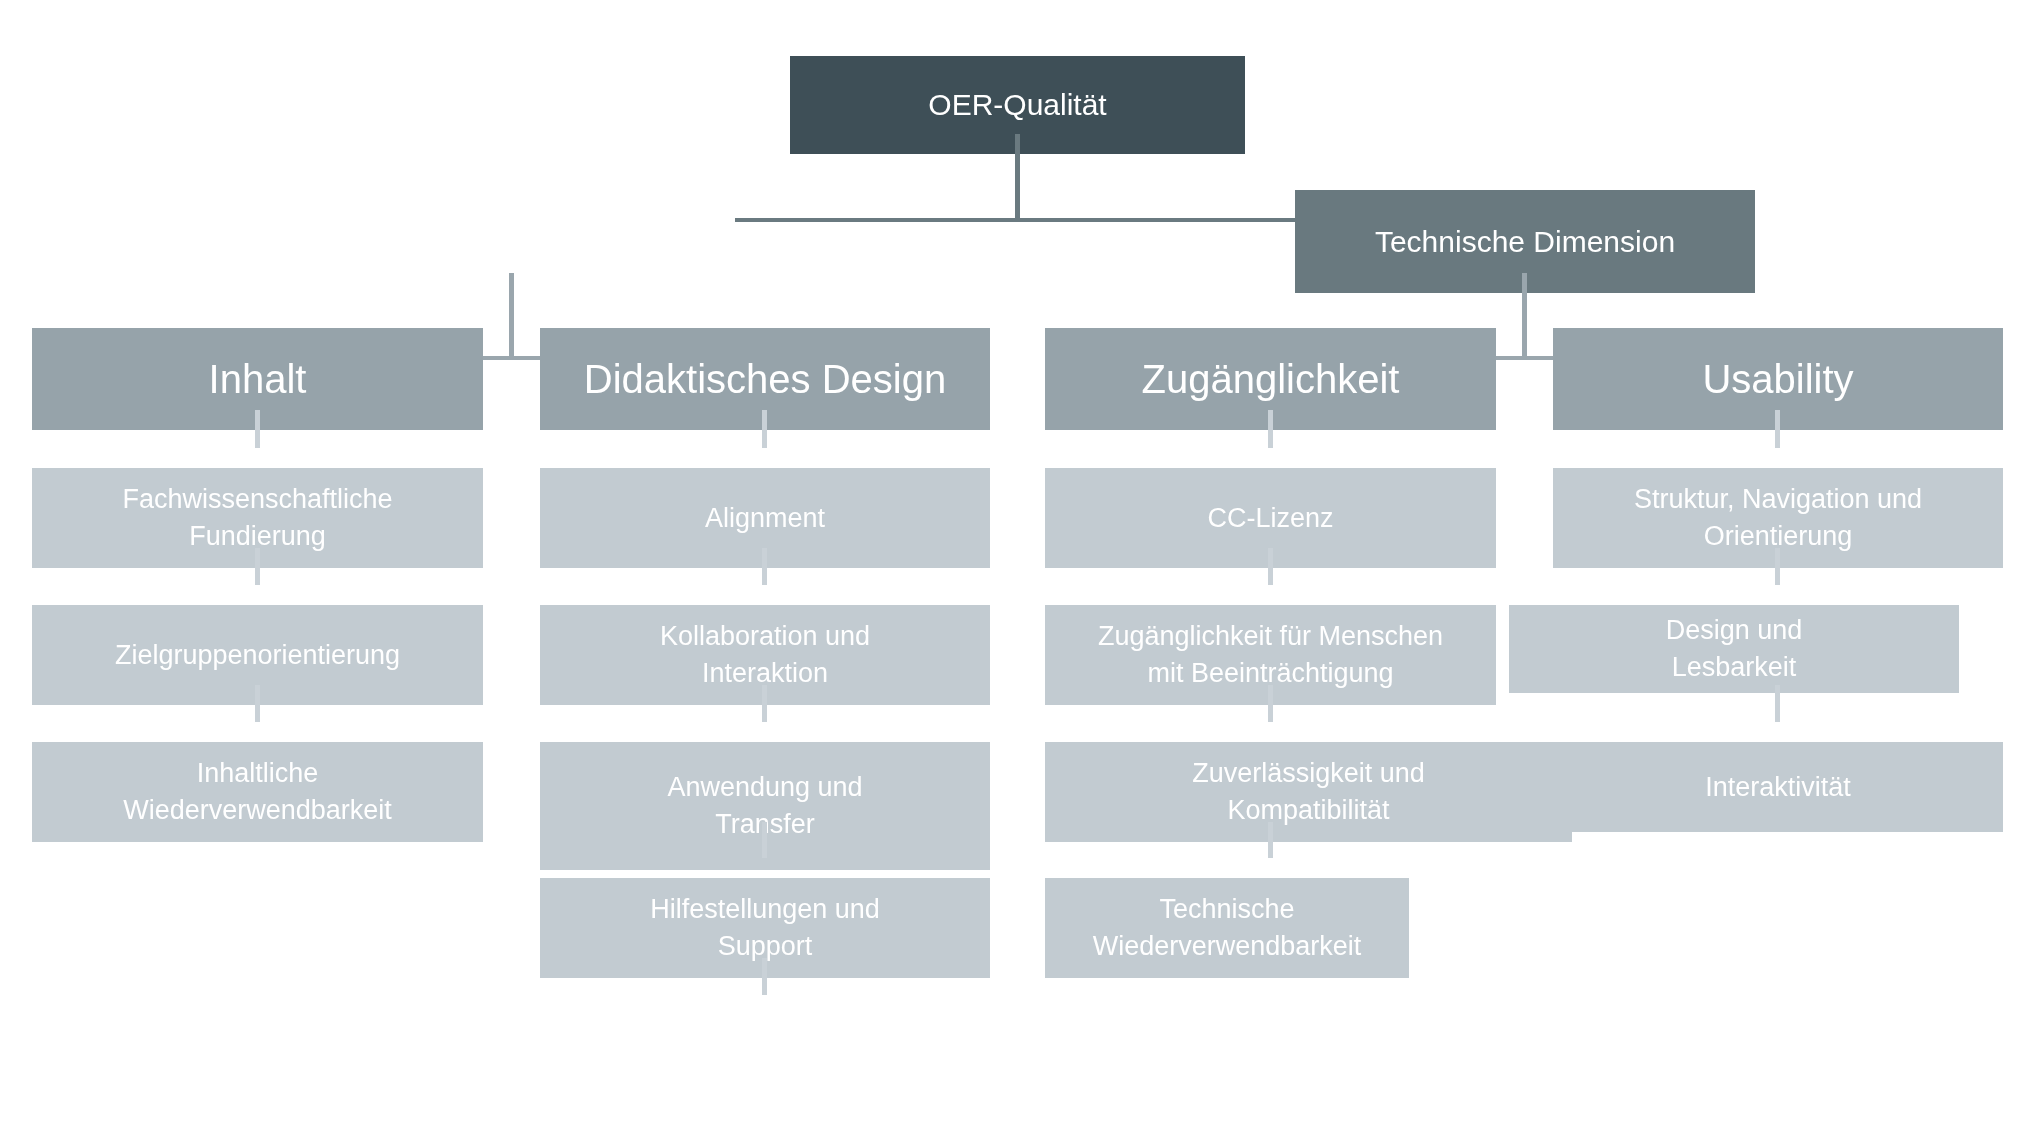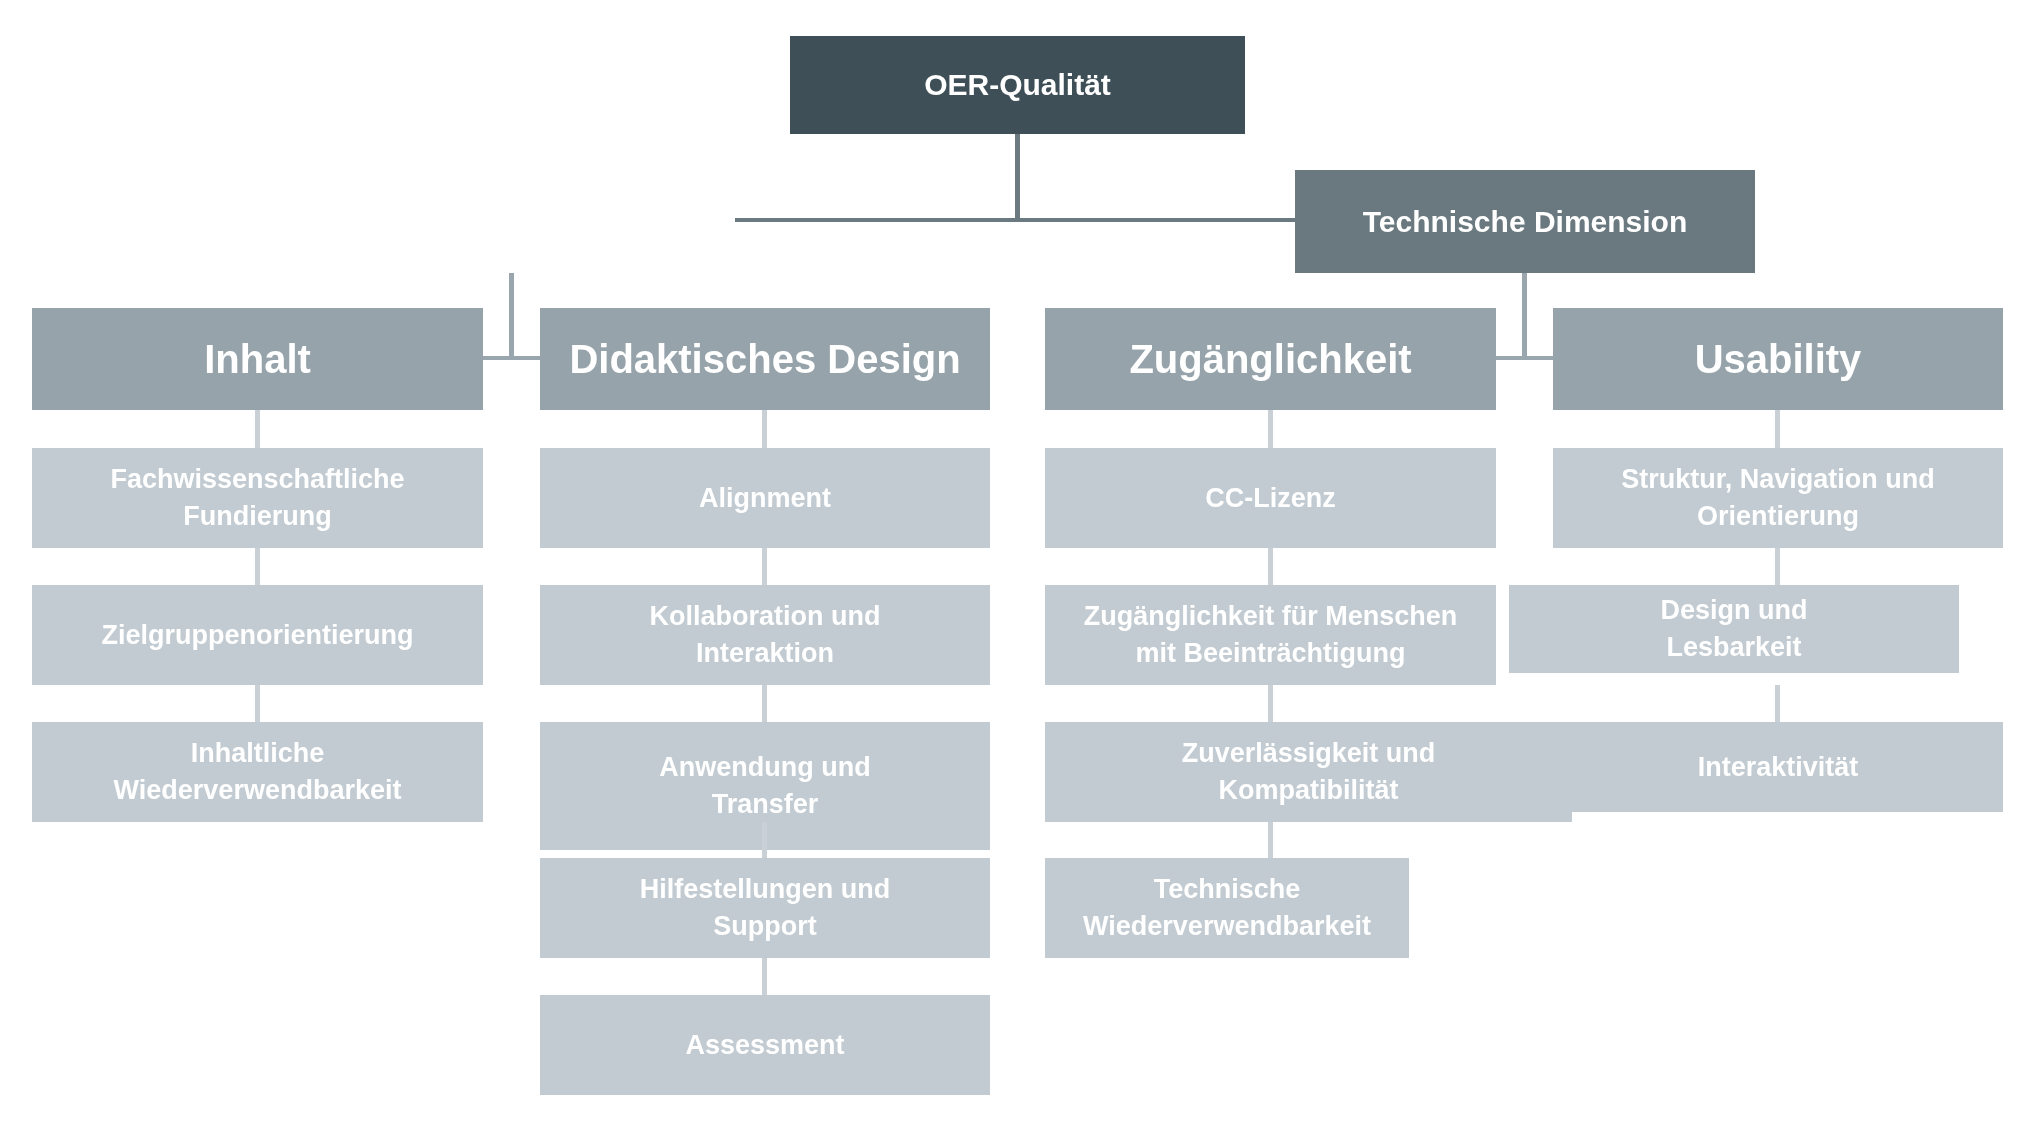--- a/index.html
+++ b/index.html
@@ -8,24 +8,25 @@
     width:2044px;height:1132px;
     background:#ffffff;
     font-family:"Liberation Sans", sans-serif;
     overflow:hidden;
   }
   .box{
     position:absolute;
     display:flex;align-items:center;justify-content:center;
     text-align:center;
     color:#ffffff;
-    font-weight:700;
+    font-weight:400;
     white-space:pre-line;
     box-sizing:border-box;
     padding:0 8px;
+    margin-top:20px;
   }
   .lv1{background:#3e4f57;font-size:30px;line-height:38px;}
   .lv2{background:#69797f;font-size:30px;line-height:38px;}
   .lv3{background:#96a3aa;font-size:40px;line-height:38px;}
   .lv4{background:#c2cbd1;font-size:27px;line-height:37px;}
   .conn{position:absolute;}
   .conn.dark{background:#6a7a80;}
   .conn.mid{background:#9aa6ad;}
   .conn.light{background:#c9d1d7;}
 </style>
@@ -65,21 +66,20 @@
   <div class="conn light" style="left:762px;top:548px;width:5px;height:37px"></div>
   <div class="box lv4" style="left:540px;top:585px;width:450px;height:100px">Kollaboration und
 Interaktion</div>
   <div class="conn light" style="left:762px;top:685px;width:5px;height:37px"></div>
   <div class="box lv4" style="left:540px;top:722px;width:450px;height:128px">Anwendung und
 Transfer</div>
   <div class="conn light" style="left:762px;top:822px;width:5px;height:36px"></div>
   <div class="box lv4" style="left:540px;top:858px;width:450px;height:100px">Hilfestellungen und
 Support</div>
   <div class="conn light" style="left:762px;top:958px;width:5px;height:37px"></div>
-  <div class="box lv4" style="left:540px;top:995px;width:450px;height:100px">Assessment</div>
 
   <div class="conn light" style="left:1268px;top:410px;width:5px;height:38px"></div>
   <div class="box lv4" style="left:1045px;top:448px;width:451px;height:100px">CC-Lizenz</div>
   <div class="conn light" style="left:1268px;top:548px;width:5px;height:37px"></div>
   <div class="box lv4" style="left:1045px;top:585px;width:451px;height:100px">Zugänglichkeit für Menschen
 mit Beeinträchtigung</div>
   <div class="conn light" style="left:1268px;top:685px;width:5px;height:37px"></div>
   <div class="box lv4" style="left:1045px;top:722px;width:527px;height:100px">Zuverlässigkeit und
 Kompatibilität</div>
   <div class="conn light" style="left:1268px;top:822px;width:5px;height:36px"></div>

